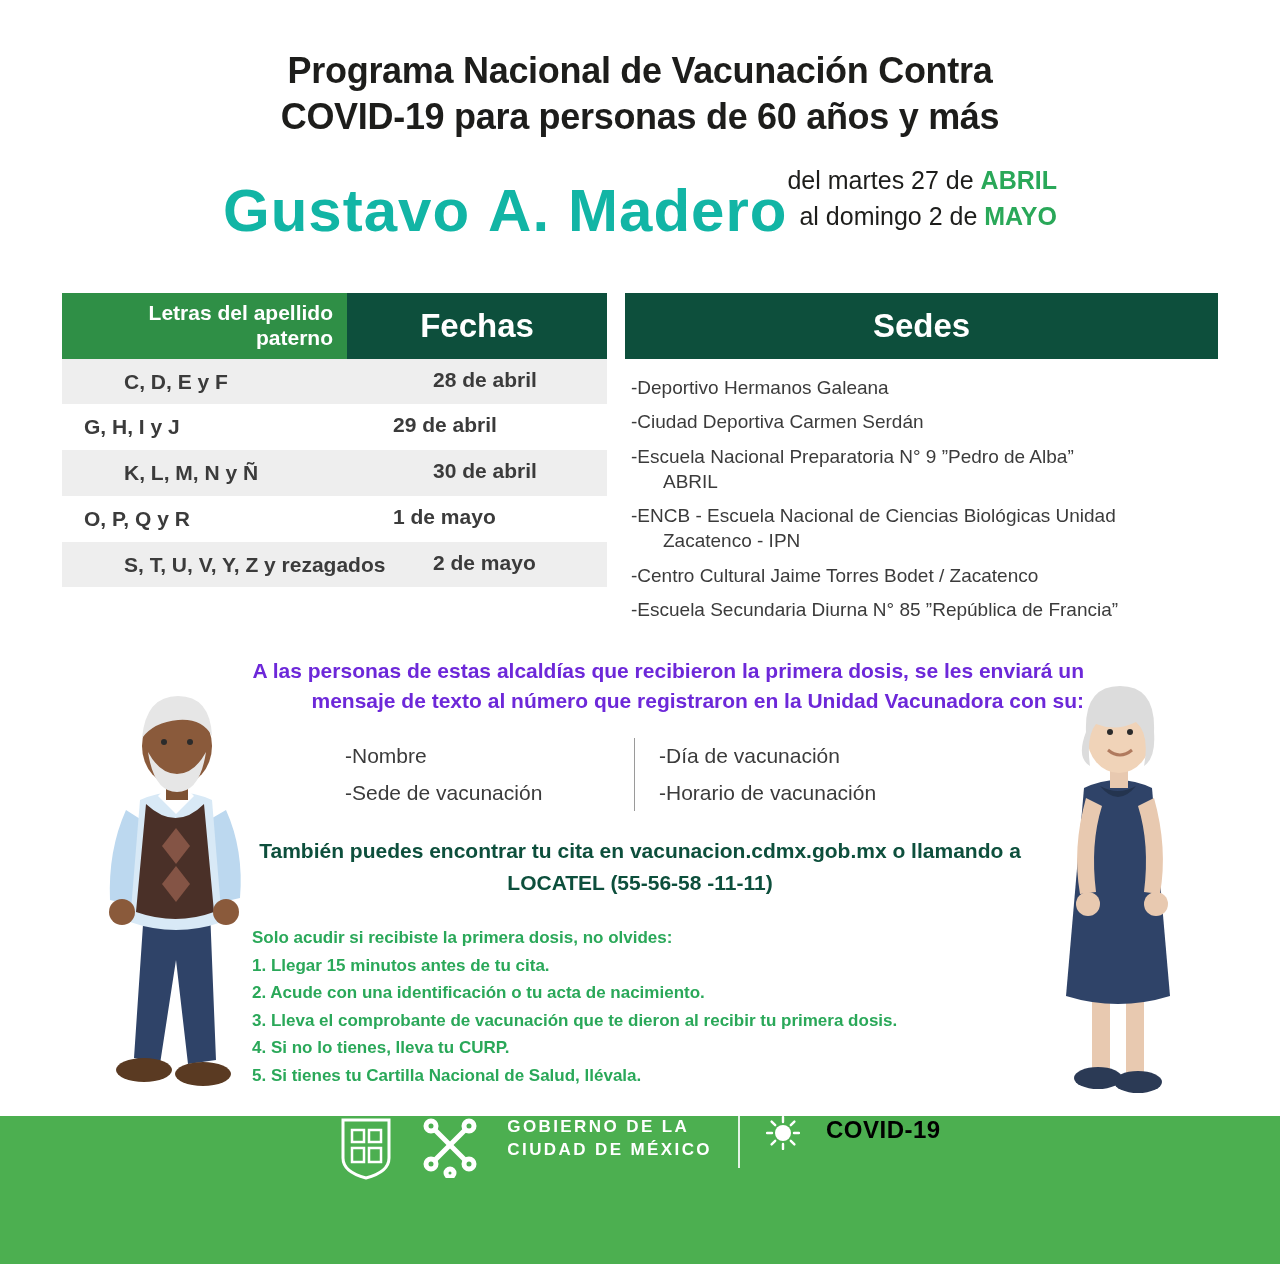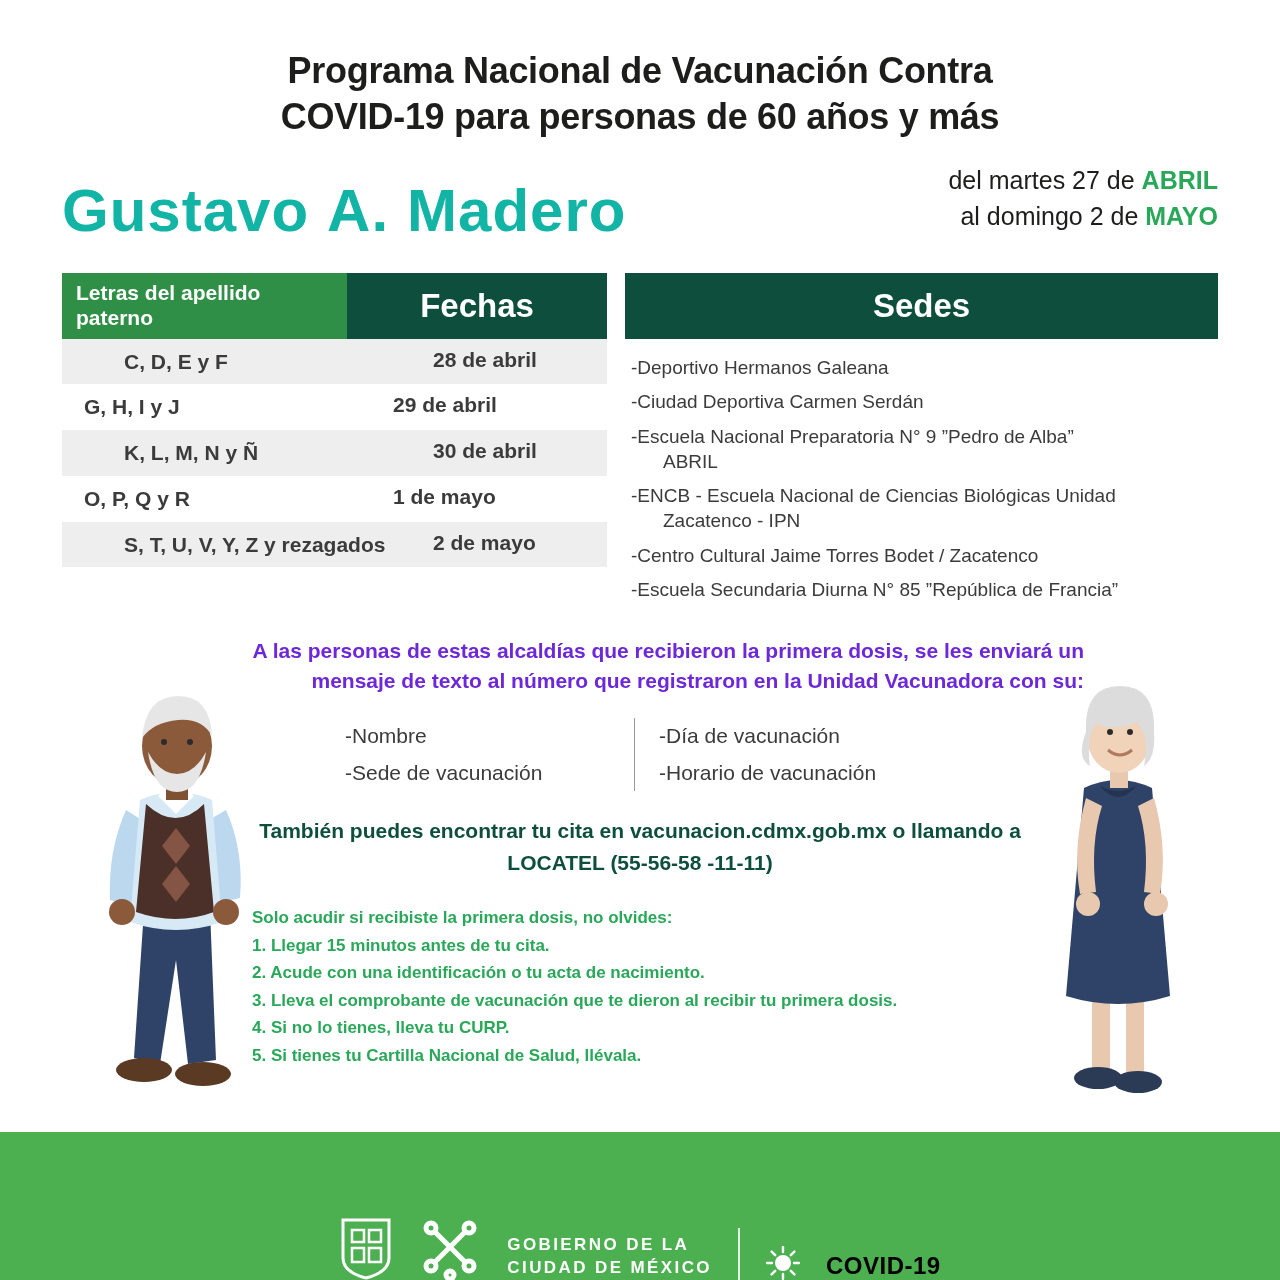--- a/index.html
+++ b/index.html
@@ -18,21 +18,21 @@
     font-size: 36px;
     font-weight: bold;
     color: #1d1d1b;
     line-height: 1.28;
     letter-spacing: -0.3px;
   }
 
   .alcaldia-row {
     display: flex;
     align-items: flex-end;
-    justify-content: space-between;
+    justify-content: center;
     padding: 22px 62px 0 62px;
   }
   .alcaldia-name {
     font-size: 60px;
     font-weight: bold;
     color: #12b5a5;
     letter-spacing: 1px;
     line-height: 1;
     white-space: nowrap;
   }
@@ -56,21 +56,22 @@
   .left-table { width: 545px; }
   .right-table { flex: 1; }
 
   .head-row { display: flex; }
   .head-cell {
     background: #0d4f3c;
     color: #fff;
     display: flex;
     align-items: center;
     justify-content: center;
-    text-align: left;
+    text-align: right;
+    margin-top: 20px;
   }
   .hc-letras {
     width: 285px;
     background: #2f8f46;
     font-size: 21px;
     font-weight: bold;
     height: 66px;
     line-height: 1.18;
     padding: 0 14px;
   }
@@ -154,25 +155,25 @@
     padding: 26px 0 0 252px;
     font-size: 17px;
     font-weight: bold;
     color: #2aa859;
     line-height: 1.62;
   }
 
   
   .footer {
     position: absolute;
-    left: 0; bottom: 0;
+    left: 0; bottom: 16px;
     width: 1280px; height: 148px;
     background: #4caf50;
     display: flex;
-    align-items: flex-end;
+    align-items: flex-start;
     justify-content: center;
     gap: 26px;
   }
   .footer .shield { width: 54px; height: 64px; }
   .cdmx-logo { width: 62px; height: 62px; }
   .gob-text {
     color: #fff;
     font-size: 17px;
     font-weight: bold;
     letter-spacing: 2.4px;

